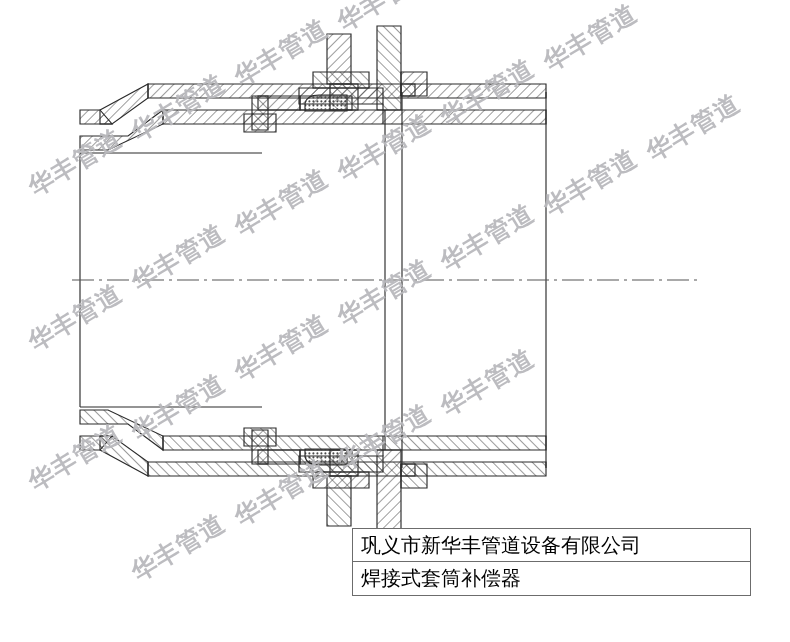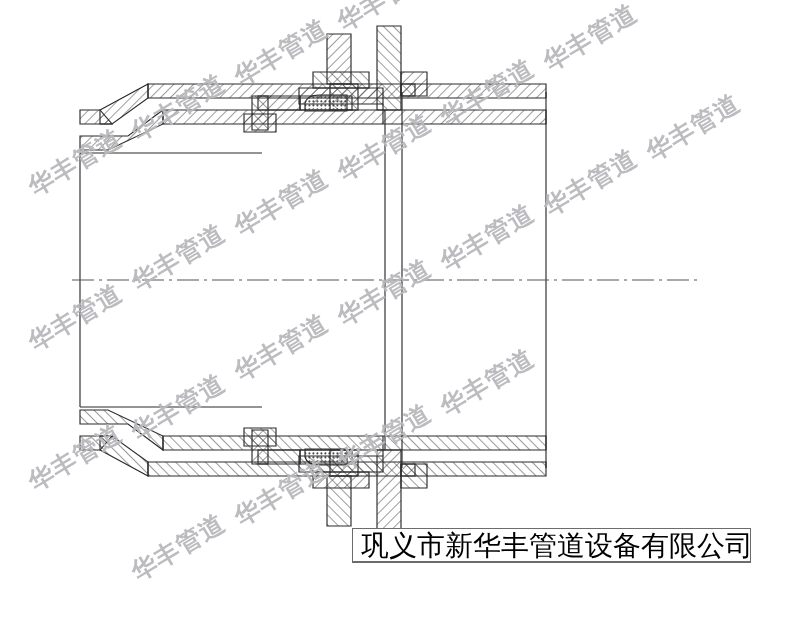--- a/index.html
+++ b/index.html
@@ -60,21 +60,21 @@
     border: 1px solid #6c6c6c;
     background: #ffffff;
     box-sizing: border-box;
   }
   .tb-row {
     box-sizing: border-box;
     height: 33px;
     line-height: 33px;
     padding: 0 8px;
     font-family: "DejaVu Sans", sans-serif;
-    font-size: 28px;
+    font-size: 20px;
     color: #000000;
     white-space: nowrap;
     overflow: hidden;
   }
   .tb-row.first {
     border-bottom: 1px solid #6c6c6c;
   }
 </style>
 </head>
 <body>
@@ -220,15 +220,16 @@
     <span class="wm" style="left:434px; top:105px;">华丰管道</span>
     <span class="wm" style="left:434px; top:250px;">华丰管道</span>
     <span class="wm" style="left:434px; top:395px;">华丰管道</span>
     <span class="wm" style="left:537px; top:50px;">华丰管道</span>
     <span class="wm" style="left:537px; top:195px;">华丰管道</span>
     <span class="wm" style="left:640px; top:140px;">华丰管道</span>
   </div>
 
   <div id="title-block">
     <div class="tb-row first">巩义市新华丰管道设备有限公司</div>
+    <div class="tb-row">焊接式套筒补偿器</div>
   </div>
 
 </div>
 
 </body></html>

